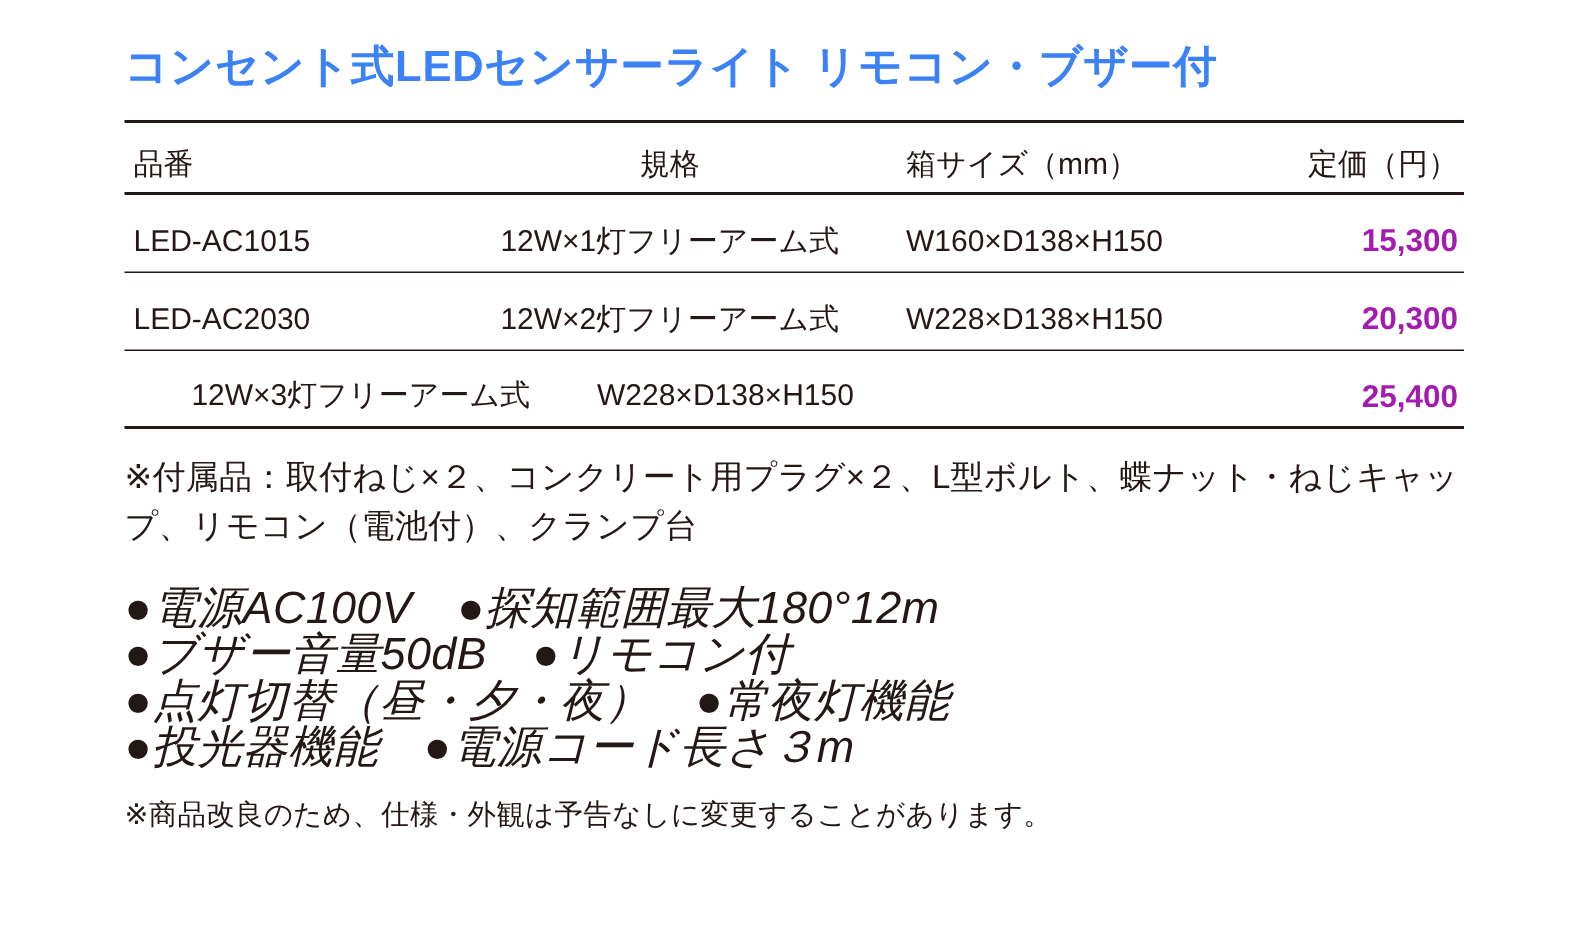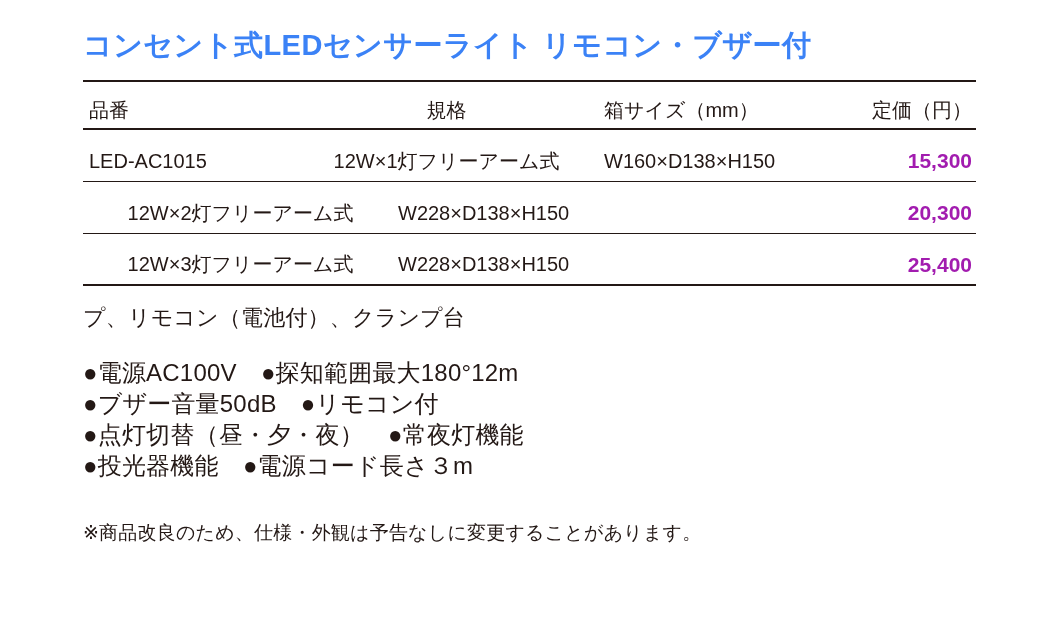--- a/index.html
+++ b/index.html
@@ -47,26 +47,27 @@
   
   .accessory-note {
     margin-top: 15px;
     font-size: 22px;
     line-height: 33px;
     letter-spacing: 0.2px;
     width: 893px;
   }
   .features {
     margin-top: 23px;
-    font-size: 24px;
+    font-size: 30px;
     letter-spacing: 0.2px;
+    font-style: italic;
   }
   .feature-line { line-height: 31px; }
   .disclaimer {
-    margin-top: 39px;
+    margin-top: 16px;
     font-size: 19px;
     letter-spacing: 0.2px;
   }
 </style>
 </head>
 <body>
 
 <div class="page">
 
   <h1 class="title">コンセント式LEDセンサーライト リモコン・ブザー付</h1>
@@ -80,33 +81,35 @@
     </div>
 
     <div class="trow">
       <div class="cell c1">LED-AC1015</div>
       <div class="cell c2">12W×1灯フリーアーム式</div>
       <div class="cell c3">W160×D138×H150</div>
       <div class="cell c4 price">15,300</div>
     </div>
 
     <div class="trow">
+      <div class="cell c1">LED-AC2030</div>
       <div class="cell c2">12W×2灯フリーアーム式</div>
       <div class="cell c3">W228×D138×H150</div>
       <div class="cell c4 price">20,300</div>
     </div>
 
     <div class="trow">
       <div class="cell c2">12W×3灯フリーアーム式</div>
       <div class="cell c3">W228×D138×H150</div>
       <div class="cell c4 price">25,400</div>
     </div>
   </div>
 
   <div class="accessory-note">
+    <div>※付属品：取付ねじ×２、コンクリート用プラグ×２、L型ボルト、蝶ナット・ねじキャッ</div>
     <div>プ、リモコン（電池付）、クランプ台</div>
   </div>
 
   <div class="features">
     <div class="feature-line">●電源AC100V　●探知範囲最大180°12m</div>
     <div class="feature-line">●ブザー音量50dB　●リモコン付</div>
     <div class="feature-line">●点灯切替（昼・夕・夜）　●常夜灯機能</div>
     <div class="feature-line">●投光器機能　●電源コード長さ３m</div>
   </div>
 

